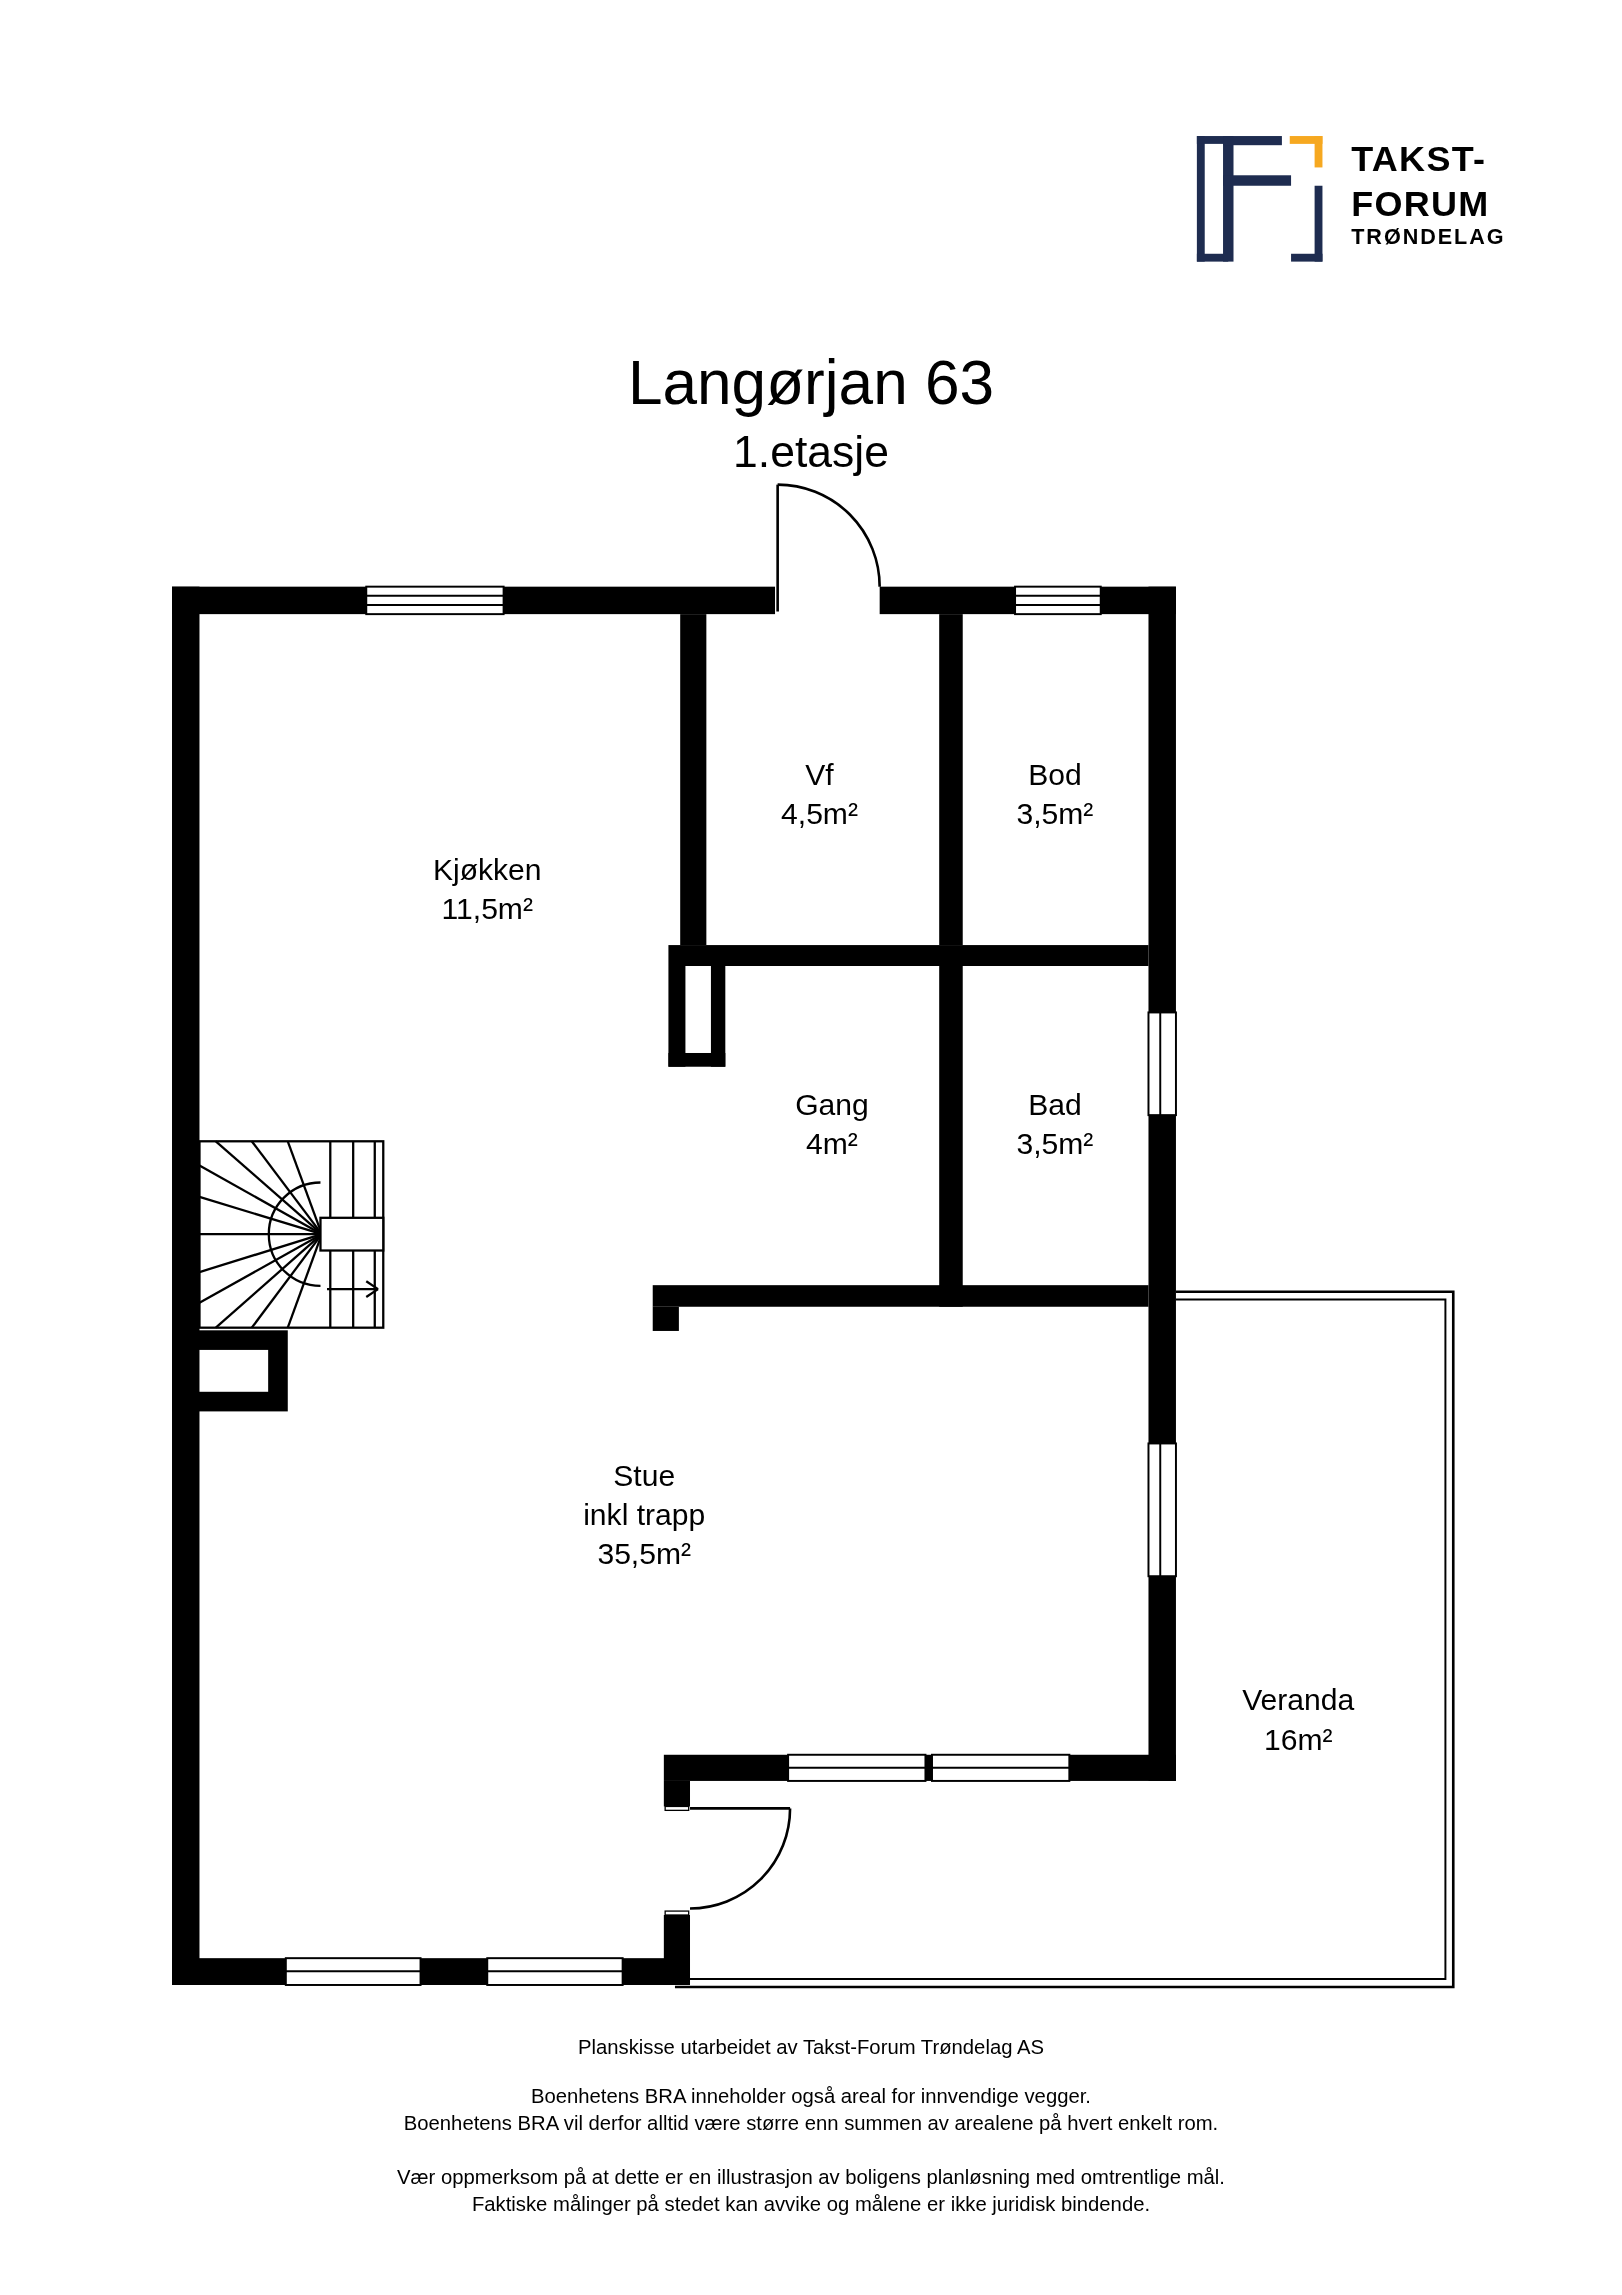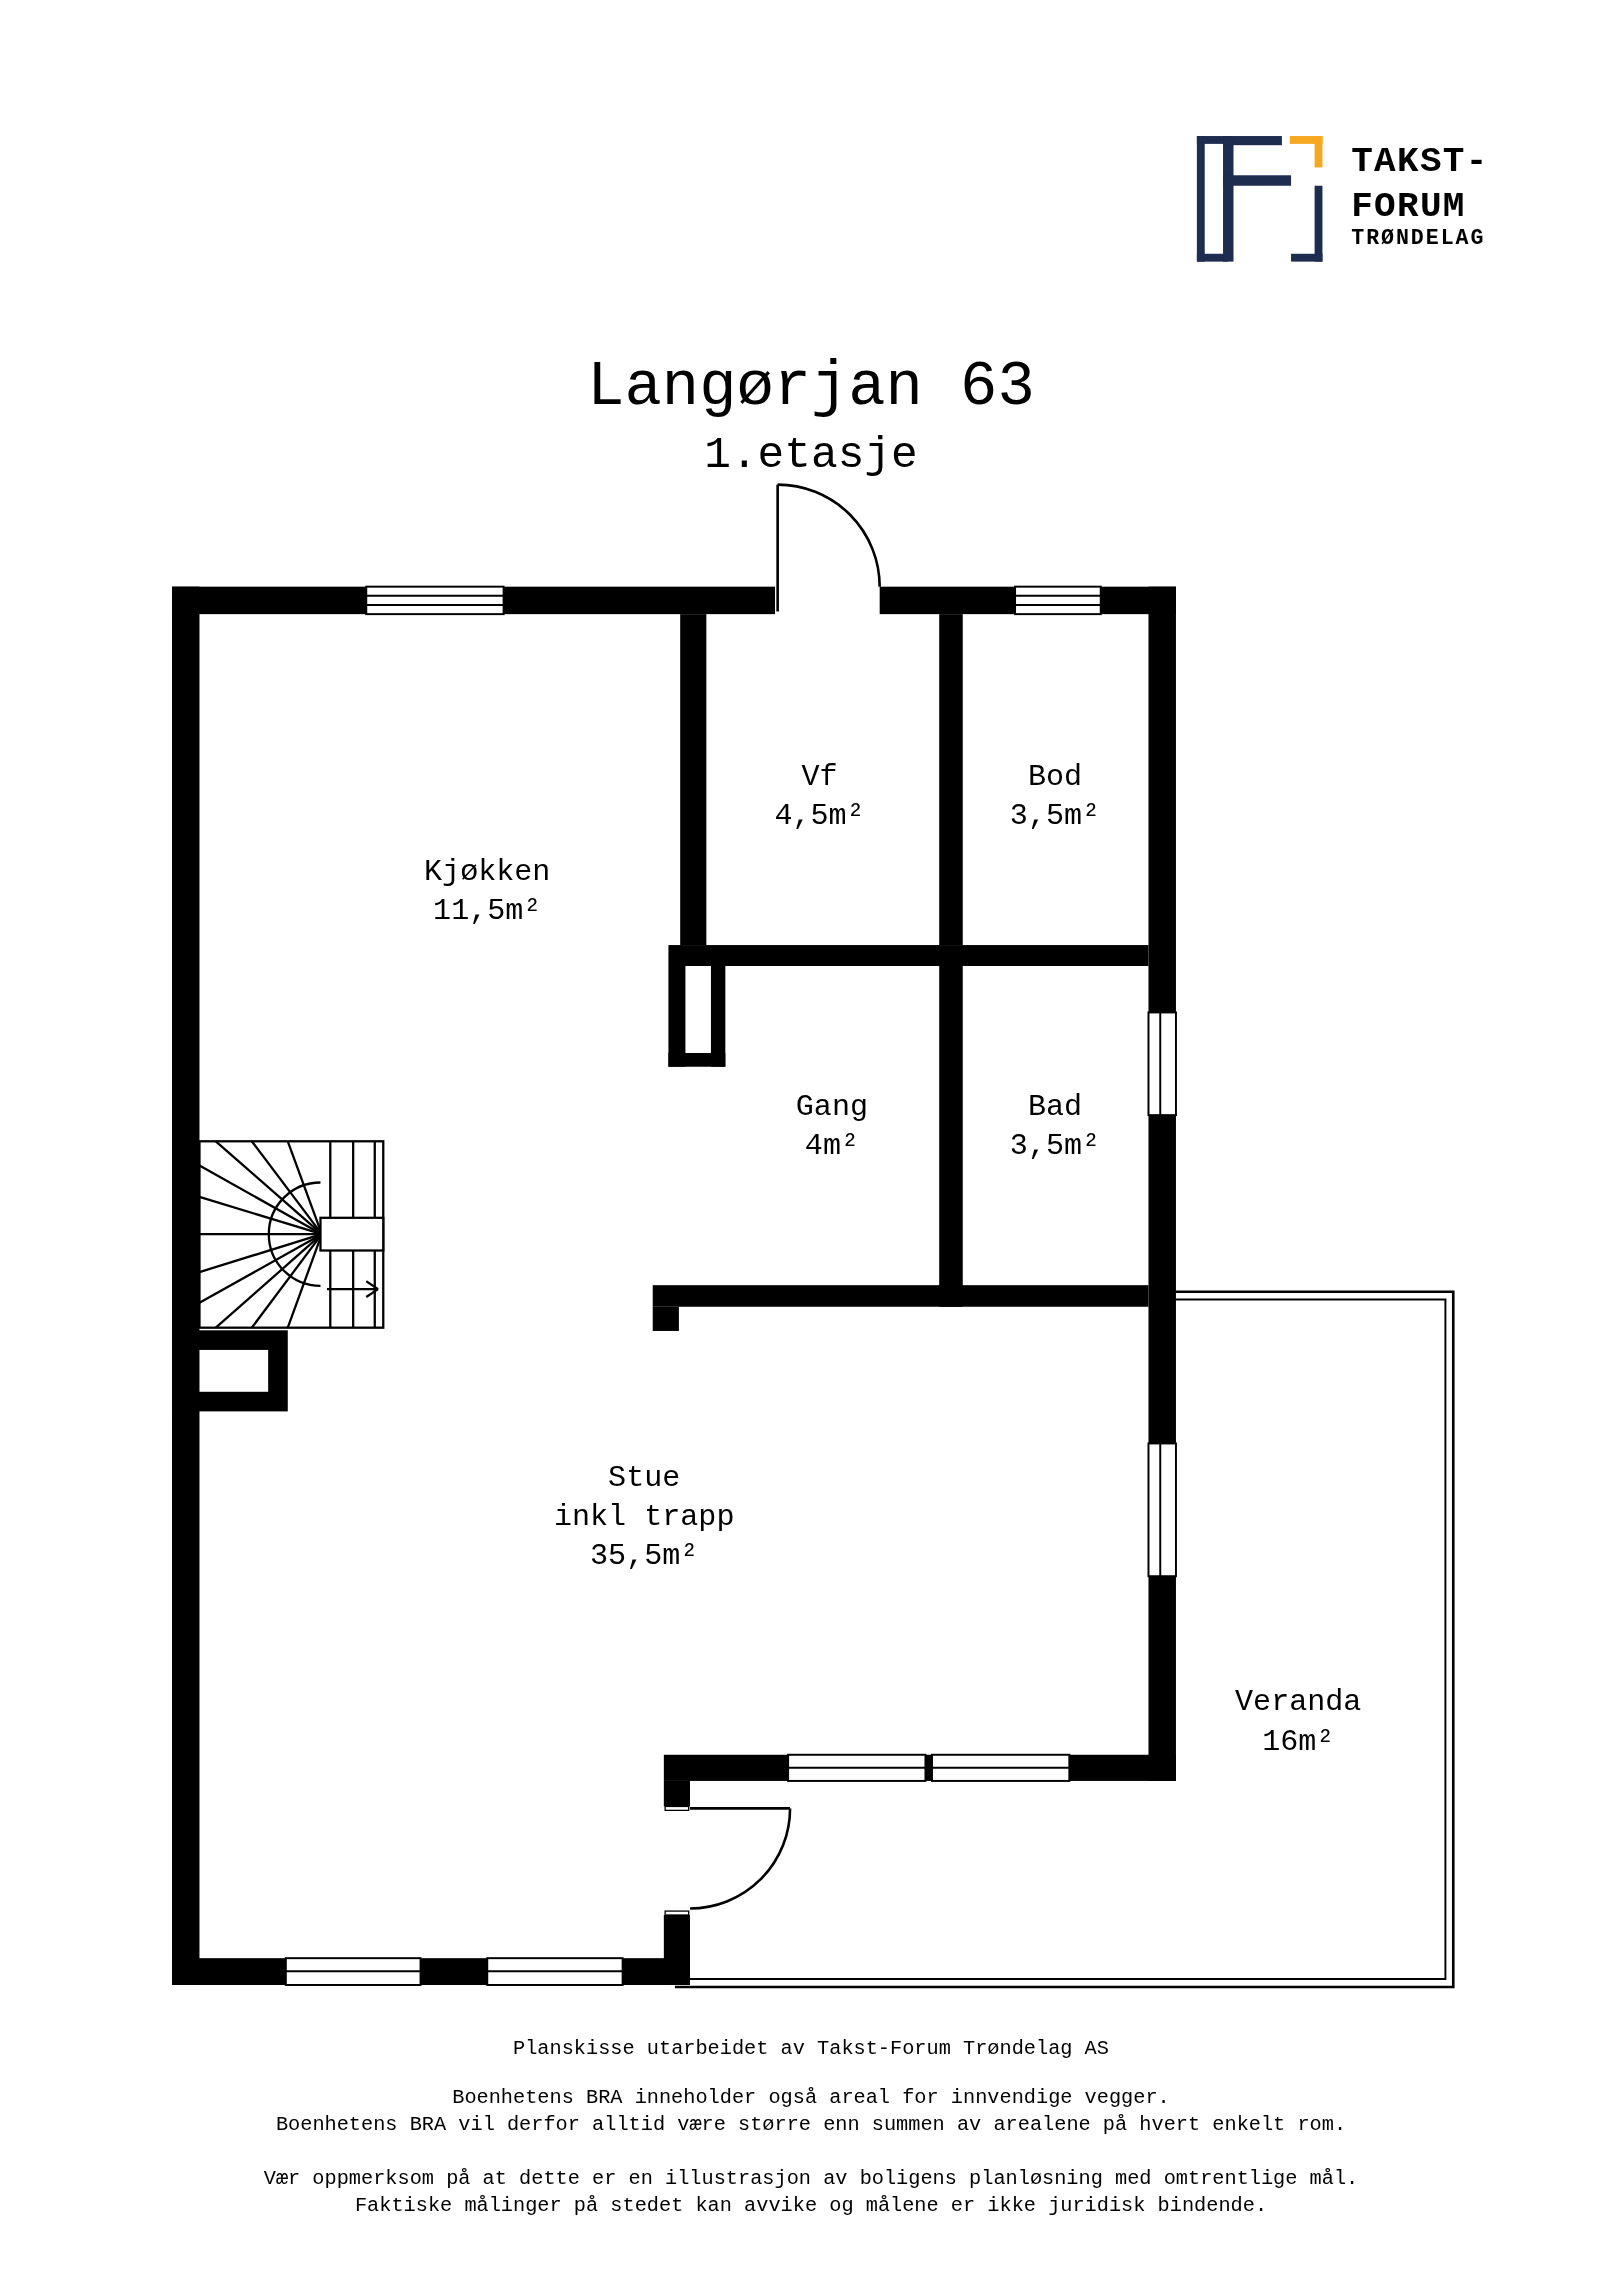--- a/index.html
+++ b/index.html
@@ -2,21 +2,21 @@
 <html style="font-size:10.5px"><head>
 <meta charset="utf-8">
 <style>
   html,body{margin:0;padding:0;background:#ffffff;}
   .page{
     position:relative;
     width:100%;
     max-width:1623px;
     margin:0 auto;
     background:#ffffff;
-    font-family:Liberation Mono, monospace;
+    font-family:Liberation Sans, sans-serif;
   }
   svg{display:block;width:100%;height:auto;background:#ffffff;}
   text{fill:#000000;}
   .title{font-size:95px;}
   .subtitle{font-size:68px;}
   .room-name,.room-area{font-size:46px;}
   .footer-line{font-size:31px;}
   .logo-big{font-size:55px;font-weight:bold;letter-spacing:2px;}
   .logo-small{font-size:33px;font-weight:bold;letter-spacing:3px;}
   .wall{fill:#000000;stroke:none;}

